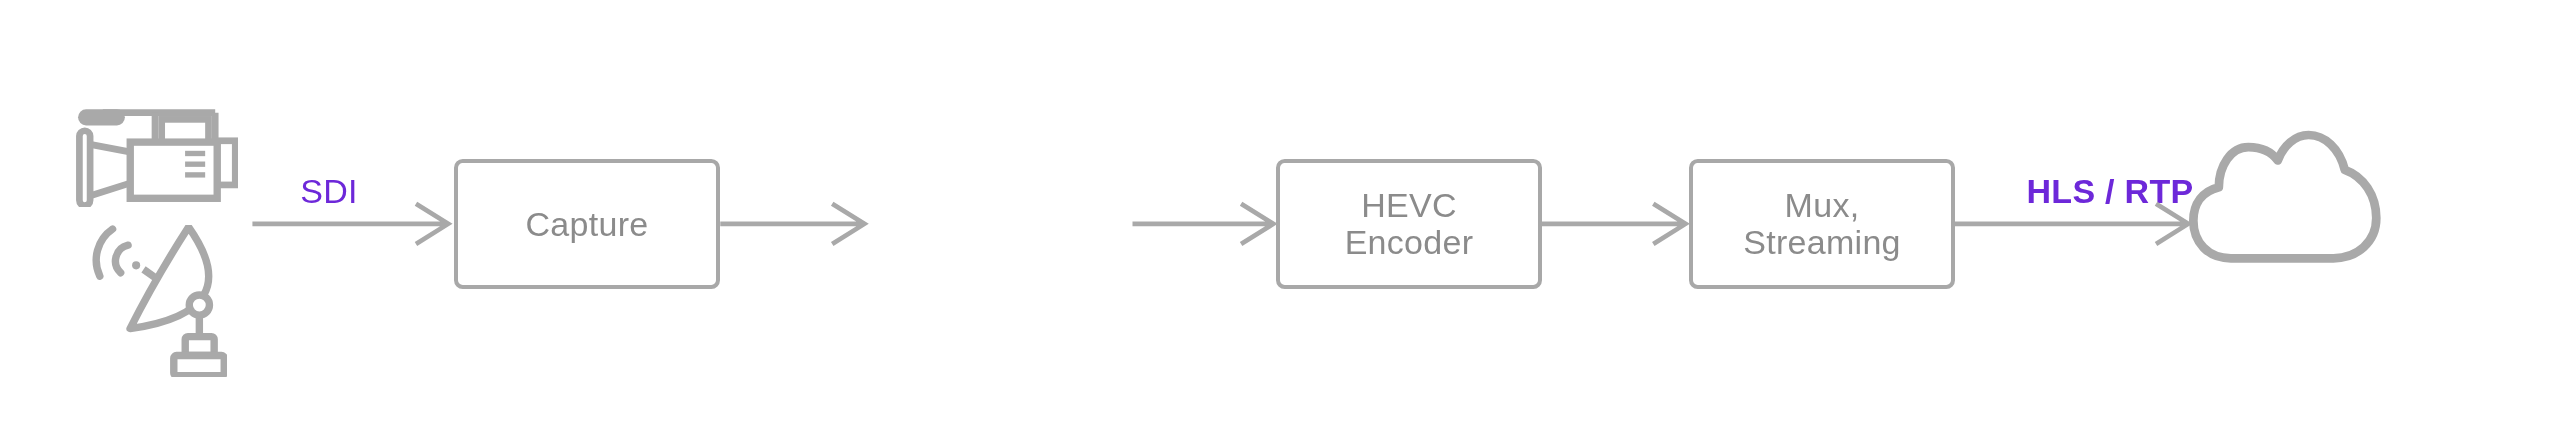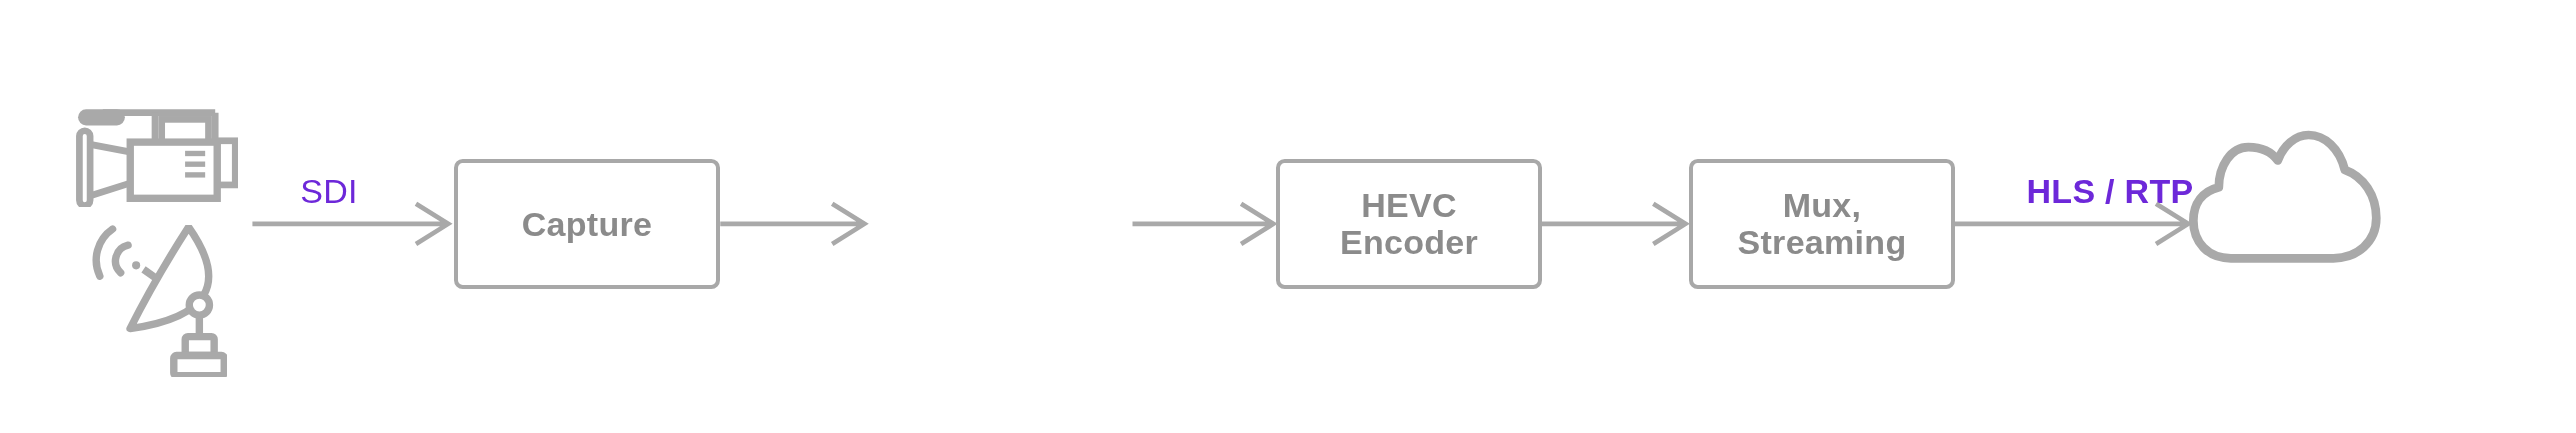--- a/index.html
+++ b/index.html
@@ -23,21 +23,20 @@
     background: #ffffff;
     display: flex;
     flex-direction: column;
     align-items: center;
     justify-content: center;
     text-align: center;
     color: #8b8b8b;
     font-size: 34px;
     line-height: 37px;
     letter-spacing: 0.3px;
-    font-weight: bold;
   }
   .edge-label {
     position: absolute;
     top: 172px;
     width: 228px;
     height: 38px;
     text-align: center;
     color: #6d28d9;
     font-size: 34px;
     line-height: 38px;

